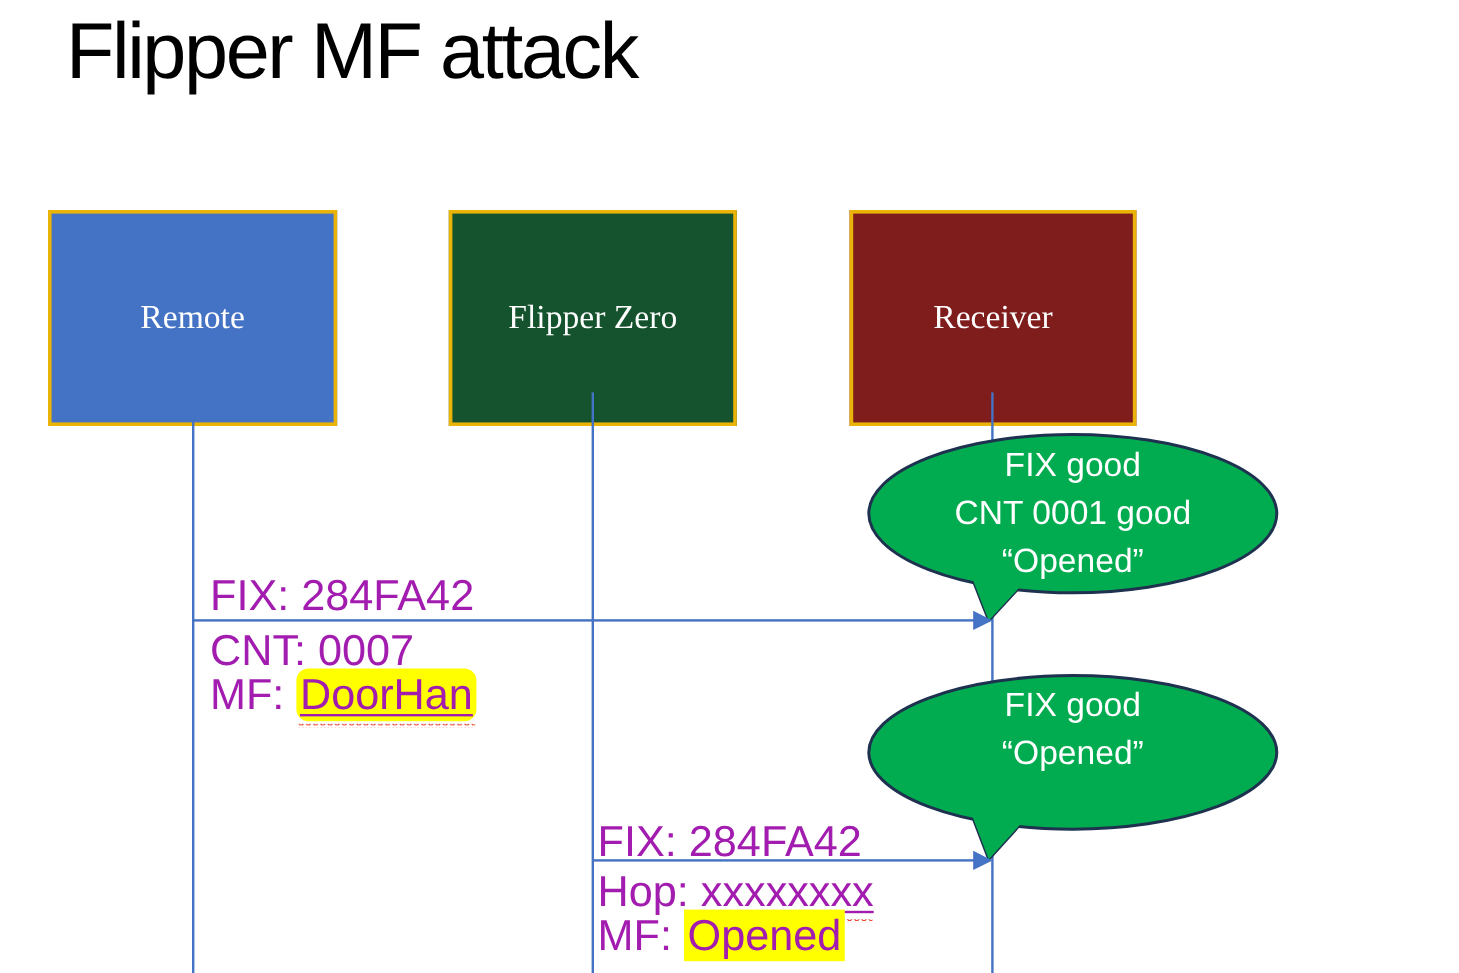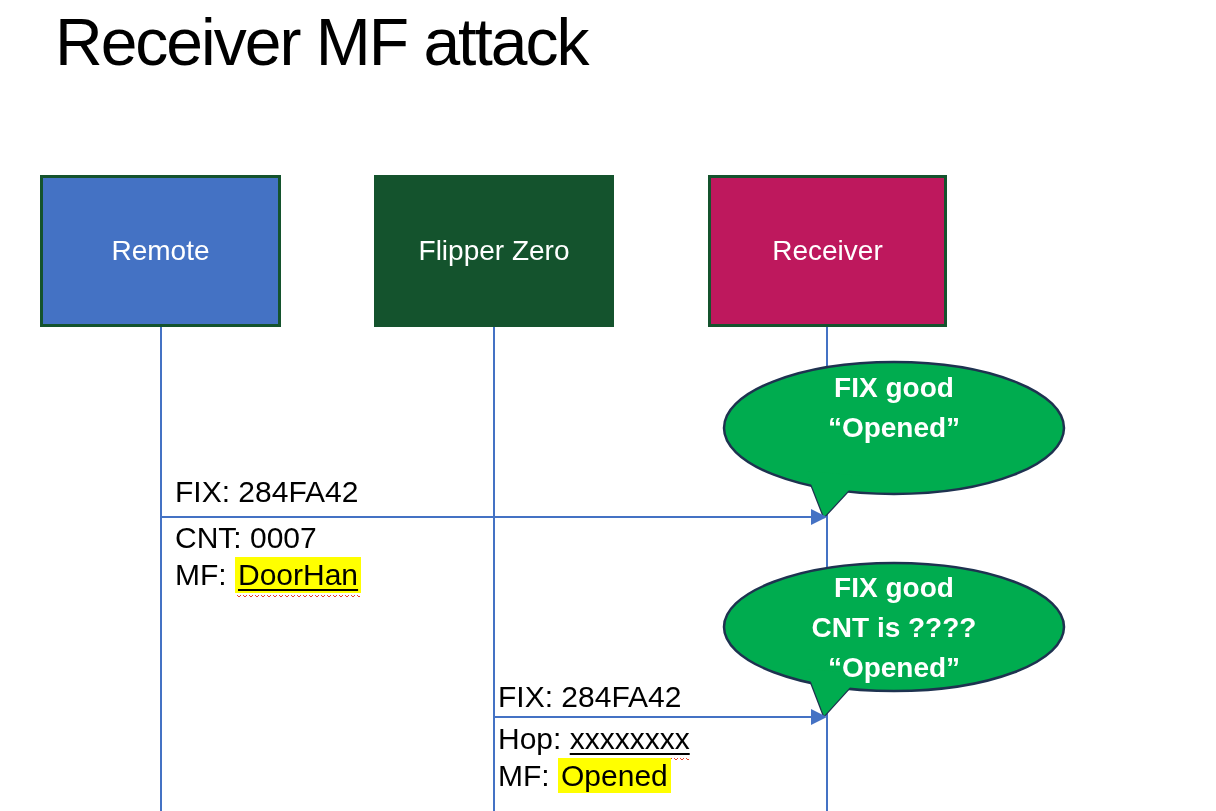--- a/index.html
+++ b/index.html
@@ -5,63 +5,63 @@
   html,body { margin:0; padding:0; background:#fff; }
   .slide {
     position:relative; width:1216px; height:811px; background:#ffffff;
     overflow:hidden; font-family:"Liberation Sans", sans-serif;
   }
   .title {
     position:absolute; left:55px; top:4px; font-size:66px; font-weight:300;
     letter-spacing:-2px; color:#000;
   }
   .actor {
-    position:absolute; top:175px; height:152px; box-sizing:border-box;
-    border:3px solid #14532d; display:flex; align-items:center; justify-content:center;
-    color:#fff; font-size:28px;
+    position:absolute; top:175px; height:180px; box-sizing:border-box;
+    border:3px solid #eab308; display:flex; align-items:center; justify-content:center;
+    color:#fff; font-size:28px;font-family:Liberation Serif, serif;
   }
   .actor-remote   { left:40px;  width:241px; background:#4472C4; }
   .actor-flipper  { left:374px; width:240px; background:#14532d; }
-  .actor-receiver { left:708px; width:239px; background:#be185d; }
+  .actor-receiver { left:708px; width:239px; background:#7f1d1d; }
 
   .lifeline { position:absolute; top:327px; height:484px; width:2px; background:#4472C4; }
   .lifeline-remote   { left:160px; }
   .lifeline-flipper  { left:493px; }
   .lifeline-receiver { left:826px; }
 
   .arrow-line { position:absolute; height:2px; background:#4472C4; }
   .arrow-head {
     position:absolute; width:0; height:0;
     border-top:8px solid transparent; border-bottom:8px solid transparent;
     border-left:16px solid #4472C4;
   }
 
-  .msg-line { position:absolute; font-size:30px; color:#000000; white-space:pre; }
+  .msg-line { position:absolute; font-size:36px; color:#a21caf; white-space:pre; }
   .hl { background:#FFFF00; padding:1px 3px; }
   .uline { text-decoration:underline; text-decoration-thickness:2px; text-underline-offset:4px; }
-  .squiggle { position:relative; display:inline-block; }
+  .squiggle { position:relative; display:inline-block;border-radius:10px; }
   .squiggle::after {
     content:""; position:absolute; left:1px; right:1px; bottom:-5px; height:3px;
     background-image: radial-gradient(ellipse 3.2px 2.4px at 3px 0px,
       transparent 1.1px, #E8442B 1.2px, #E8442B 2.3px, transparent 2.4px);
     background-size:6px 3px; background-repeat:repeat-x;
   }
 
   .callout-svg { position:absolute; }
   .callout-text {
     position:absolute; width:330px; text-align:center; color:#ffffff;
-    font-size:28px; line-height:40px;font-weight:bold;
+    font-size:28px; line-height:40px;
   }
 </style>
 </head>
 <body>
 
 <div class="slide">
 
-  <div class="title">Receiver MF attack</div>
+  <div class="title">Flipper MF attack</div>
 
   <div class="actor actor-remote">
     <span>Remote</span>
   </div>
   <div class="actor actor-flipper">
     <span>Flipper Zero</span>
   </div>
   <div class="actor actor-receiver">
     <span>Receiver</span>
   </div>
@@ -70,31 +70,31 @@
   <div class="lifeline lifeline-flipper"></div>
   <div class="lifeline lifeline-receiver"></div>
 
   <svg class="callout-svg" style="left:713px; top:353px;" width="370" height="172" viewBox="0 0 370 172">
     <path d="M93,118 L111,164 L149,123 Z" fill="#00AC4F" stroke="#1E3250" stroke-width="2.5" stroke-linejoin="round"></path>
     <ellipse cx="181" cy="75" rx="170" ry="66" fill="#00AC4F" stroke="#1E3250" stroke-width="2.5"></ellipse>
     <path d="M93,118 L111,164 L149,123 Z" fill="#00AC4F"></path>
   </svg>
   <div class="callout-text" style="left:729px; top:368px;">
     <div>FIX good</div>
+    <div>CNT 0001 good</div>
     <div>“Opened”</div>
   </div>
 
   <svg class="callout-svg" style="left:713px; top:553px;" width="370" height="172" viewBox="0 0 370 172">
     <path d="M93,116 L111,163 L149,121 Z" fill="#00AC4F" stroke="#1E3250" stroke-width="2.5" stroke-linejoin="round"></path>
     <ellipse cx="181" cy="74" rx="170" ry="64" fill="#00AC4F" stroke="#1E3250" stroke-width="2.5"></ellipse>
     <path d="M93,116 L111,163 L149,121 Z" fill="#00AC4F"></path>
   </svg>
   <div class="callout-text" style="left:729px; top:568px;">
     <div>FIX good</div>
-    <div>CNT is ????</div>
     <div>“Opened”</div>
   </div>
 
   <div class="arrow-line" style="left:161px; top:516px; width:651px;"></div>
   <div class="arrow-head" style="left:811px; top:509px;"></div>
 
   <div class="arrow-line" style="left:494px; top:716px; width:318px;"></div>
   <div class="arrow-head" style="left:811px; top:709px;"></div>
 
   <div class="msg-line" style="left:175px; top:475px;"><span>FIX: </span><span>284FA42</span></div>

